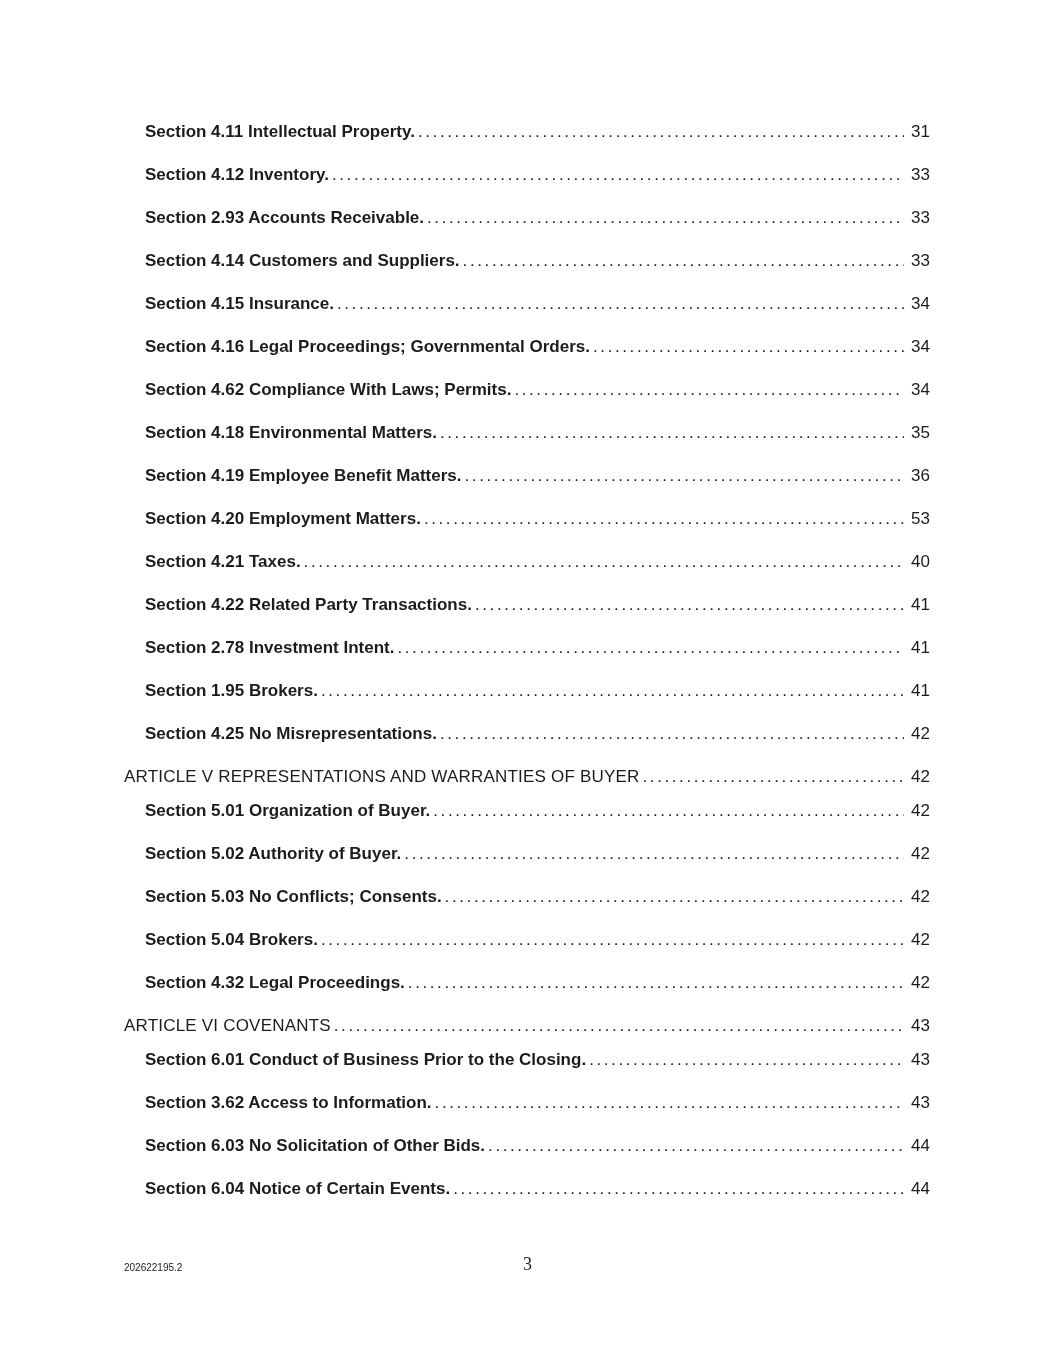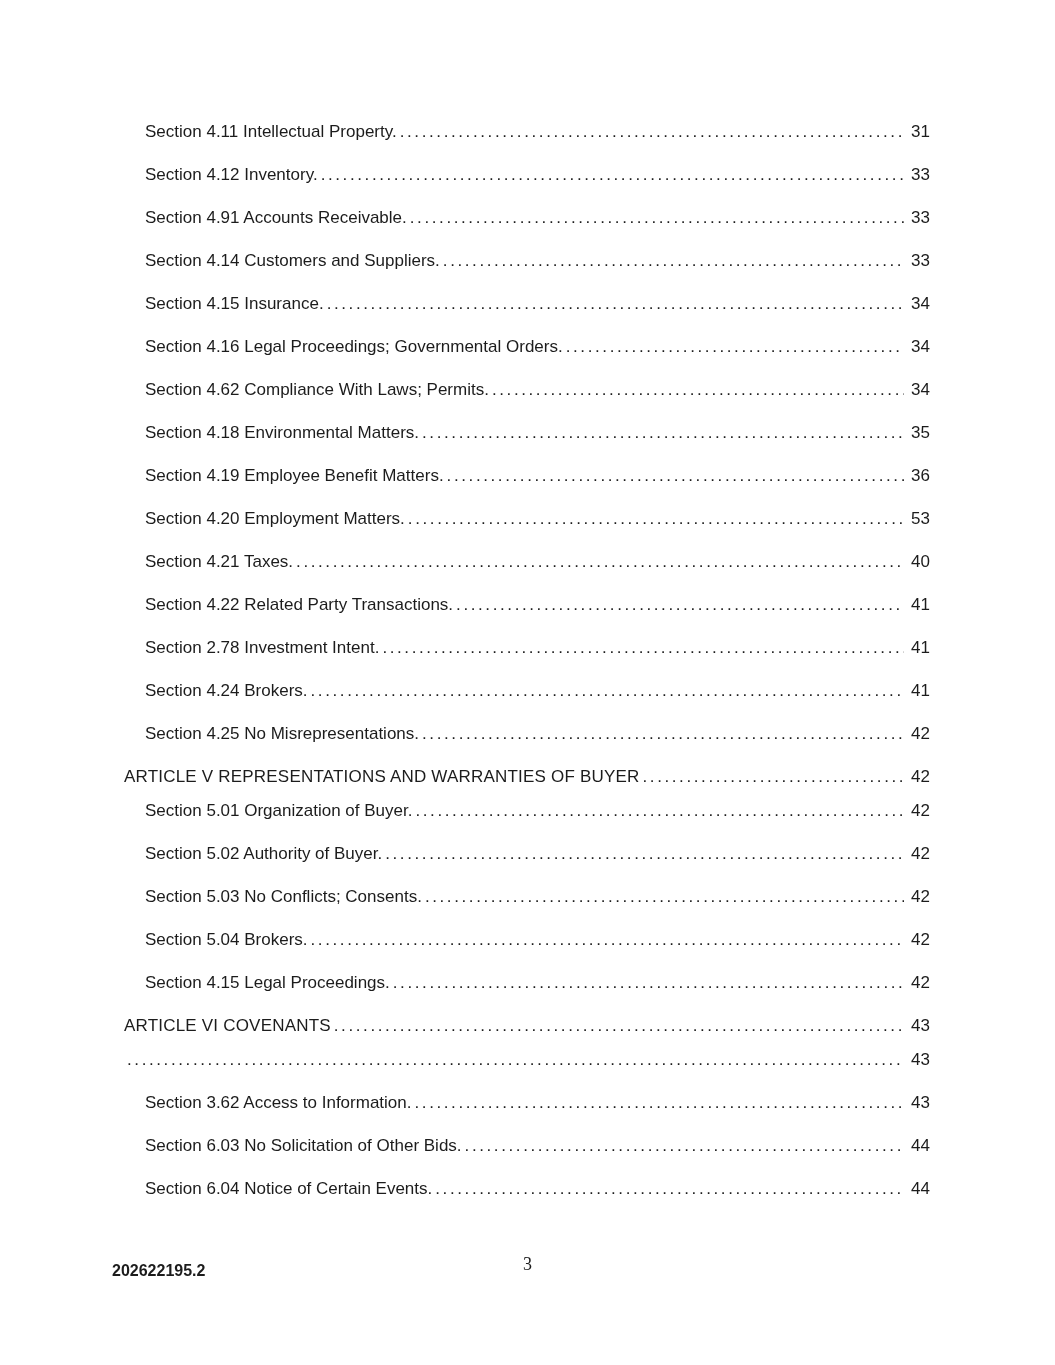--- a/index.html
+++ b/index.html
@@ -25,21 +25,21 @@
   .toc-entry {
     display: flex;
     align-items: baseline;
     height: 24px;
     line-height: 24px;
     margin-bottom: 19px;
     font-size: 17px;
     white-space: nowrap;
   }
   .toc-entry.section .title {
-    font-weight: 400;
+    font-weight: 700;
     padding-left: 21px;
   }
   .toc-entry.article {
     margin-bottom: 10px;
   }
   .toc-entry.article .title {
     font-weight: 400;
     padding-left: 0;
     letter-spacing: 0.2px;
   }
@@ -55,24 +55,24 @@
     margin: 0 7px 0 3px;
     color: #1c1c1c;
   }
   .page-num {
     flex: 0 0 auto;
     font-weight: 400;
     text-align: center;
   }
   .footer-left {
     position: absolute;
-    left: 112px;
+    left: 124px;
     top: 1262px;
-    font-size: 16px;
-    font-weight: 700;
+    font-size: 10px;
+    font-weight: 400;
   }
   .footer-page-num {
     position: absolute;
     left: 0;
     width: 1055px;
     top: 1254px;
     text-align: center;
     font-family: "Liberation Serif", serif;
     font-size: 18px;
     font-weight: 400;
@@ -88,21 +88,21 @@
       <span class="title">Section 4.11 Intellectual Property.</span>
       <span class="dots">............................................................................................................................................................................................................................................................................................................</span>
       <span class="page-num">31</span>
     </div>
       <div class="toc-entry section">
       <span class="title">Section 4.12 Inventory.</span>
       <span class="dots">............................................................................................................................................................................................................................................................................................................</span>
       <span class="page-num">33</span>
     </div>
       <div class="toc-entry section">
-      <span class="title">Section 4.91 Accounts Receivable.</span>
+      <span class="title">Section 2.93 Accounts Receivable.</span>
       <span class="dots">............................................................................................................................................................................................................................................................................................................</span>
       <span class="page-num">33</span>
     </div>
       <div class="toc-entry section">
       <span class="title">Section 4.14 Customers and Suppliers.</span>
       <span class="dots">............................................................................................................................................................................................................................................................................................................</span>
       <span class="page-num">33</span>
     </div>
       <div class="toc-entry section">
       <span class="title">Section 4.15 Insurance.</span>
@@ -143,21 +143,21 @@
       <span class="title">Section 4.22 Related Party Transactions.</span>
       <span class="dots">............................................................................................................................................................................................................................................................................................................</span>
       <span class="page-num">41</span>
     </div>
       <div class="toc-entry section">
       <span class="title">Section 2.78 Investment Intent.</span>
       <span class="dots">............................................................................................................................................................................................................................................................................................................</span>
       <span class="page-num">41</span>
     </div>
       <div class="toc-entry section">
-      <span class="title">Section 4.24 Brokers.</span>
+      <span class="title">Section 1.95 Brokers.</span>
       <span class="dots">............................................................................................................................................................................................................................................................................................................</span>
       <span class="page-num">41</span>
     </div>
       <div class="toc-entry section">
       <span class="title">Section 4.25 No Misrepresentations.</span>
       <span class="dots">............................................................................................................................................................................................................................................................................................................</span>
       <span class="page-num">42</span>
     </div>
       <div class="toc-entry article">
       <span class="title">ARTICLE V REPRESENTATIONS AND WARRANTIES OF BUYER</span>
@@ -178,30 +178,31 @@
       <span class="title">Section 5.03 No Conflicts; Consents.</span>
       <span class="dots">............................................................................................................................................................................................................................................................................................................</span>
       <span class="page-num">42</span>
     </div>
       <div class="toc-entry section">
       <span class="title">Section 5.04 Brokers.</span>
       <span class="dots">............................................................................................................................................................................................................................................................................................................</span>
       <span class="page-num">42</span>
     </div>
       <div class="toc-entry section">
-      <span class="title">Section 4.15 Legal Proceedings.</span>
+      <span class="title">Section 4.32 Legal Proceedings.</span>
       <span class="dots">............................................................................................................................................................................................................................................................................................................</span>
       <span class="page-num">42</span>
     </div>
       <div class="toc-entry article">
       <span class="title">ARTICLE VI COVENANTS</span>
       <span class="dots">............................................................................................................................................................................................................................................................................................................</span>
       <span class="page-num">43</span>
     </div>
       <div class="toc-entry section">
+      <span class="title">Section 6.01 Conduct of Business Prior to the Closing.</span>
       <span class="dots">............................................................................................................................................................................................................................................................................................................</span>
       <span class="page-num">43</span>
     </div>
       <div class="toc-entry section">
       <span class="title">Section 3.62 Access to Information.</span>
       <span class="dots">............................................................................................................................................................................................................................................................................................................</span>
       <span class="page-num">43</span>
     </div>
       <div class="toc-entry section">
       <span class="title">Section 6.03 No Solicitation of Other Bids.</span>

